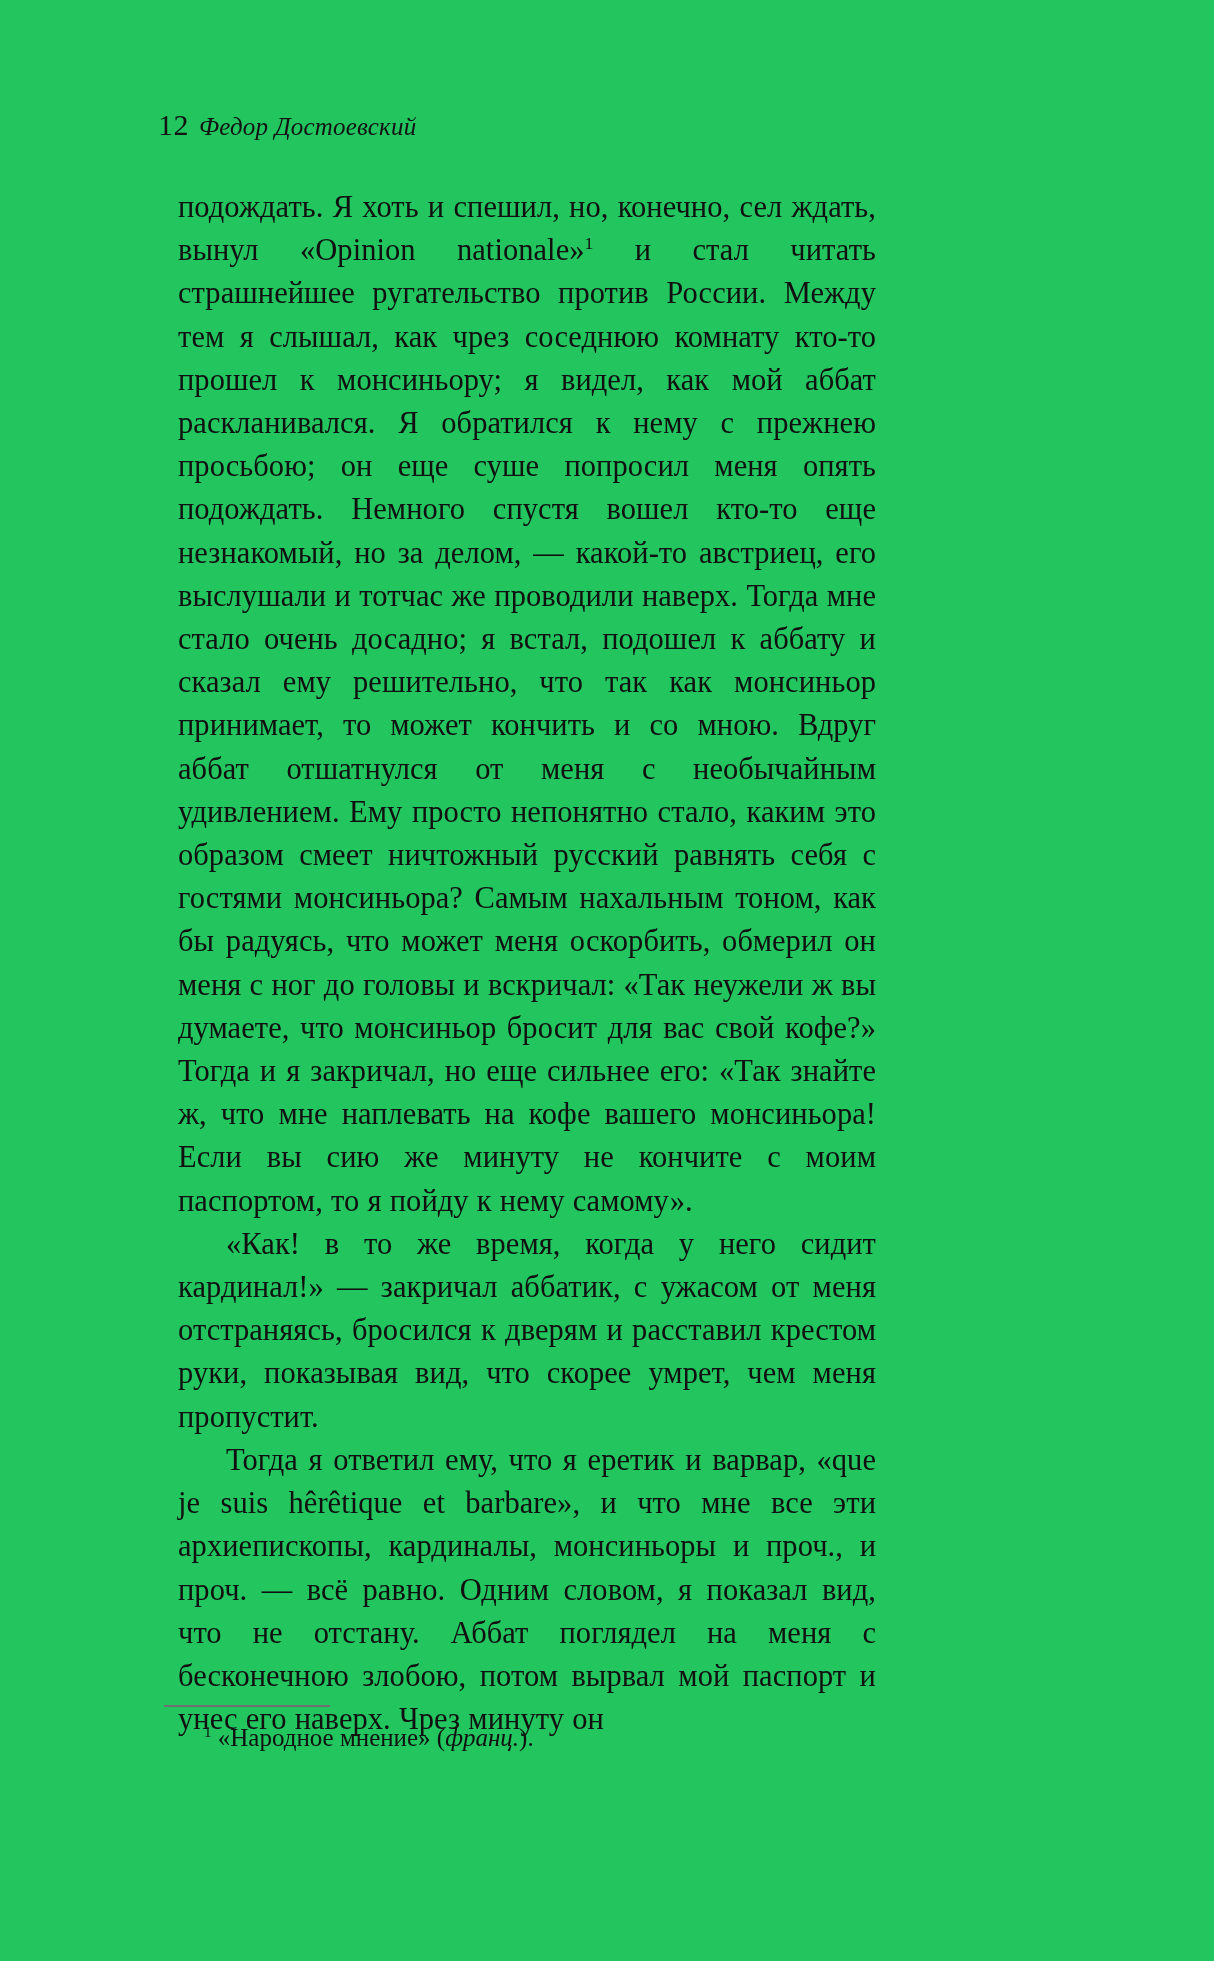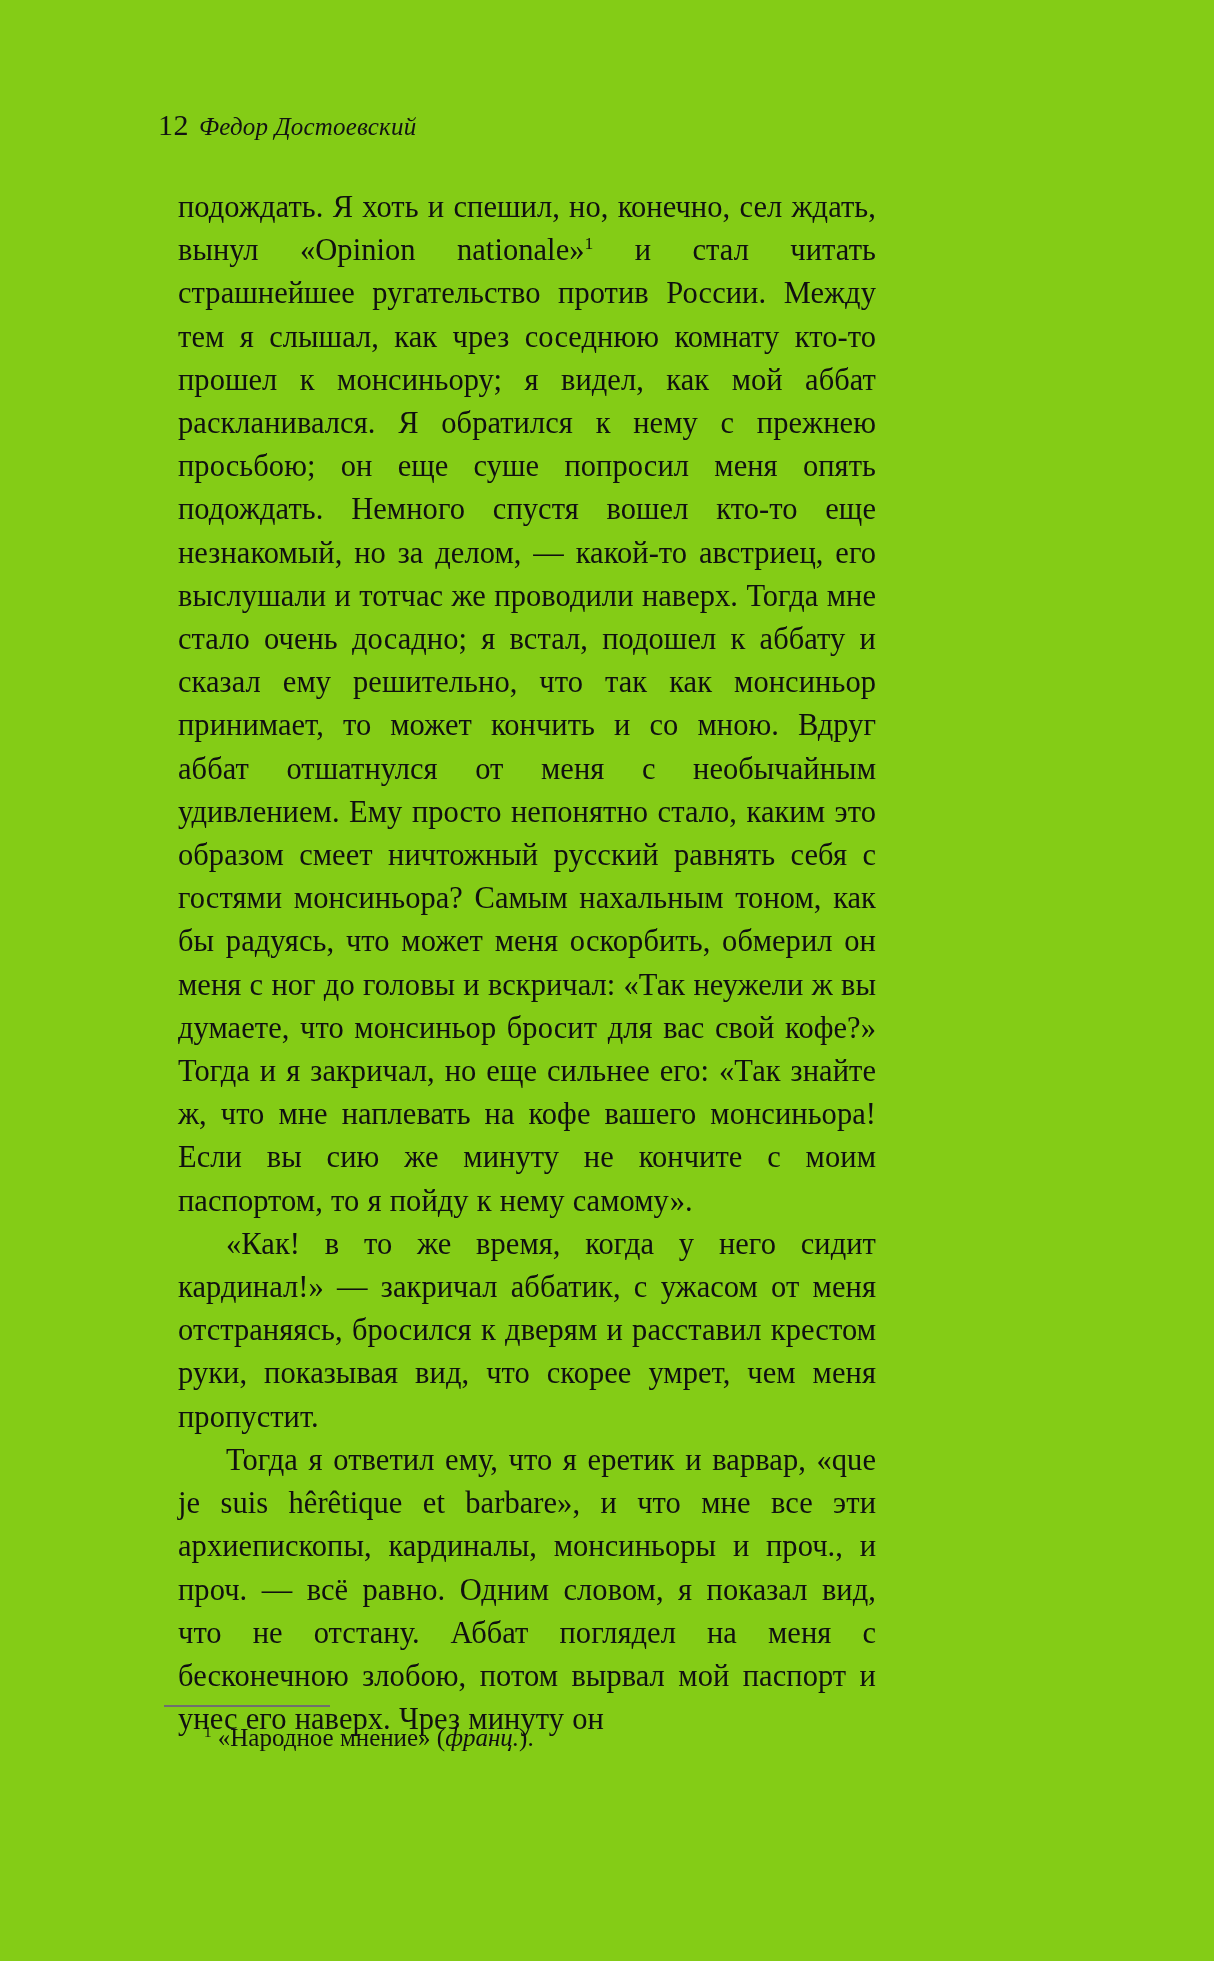--- a/index.html
+++ b/index.html
@@ -14,21 +14,21 @@
     font-family: "Liberation Serif", "DejaVu Serif", serif;
     color: #111111;
     overflow: hidden;
   }
 
   .page {
     position: absolute;
     left: 0; top: 0;
     width: 1214px;
     height: 1961px;
-    background: #84cc16;
+    background: #22c55e;
   }
 
   
   .text-column {
     position: absolute;
     left: 158px;
     top: 108px;
     width: 718px;
   }
 

